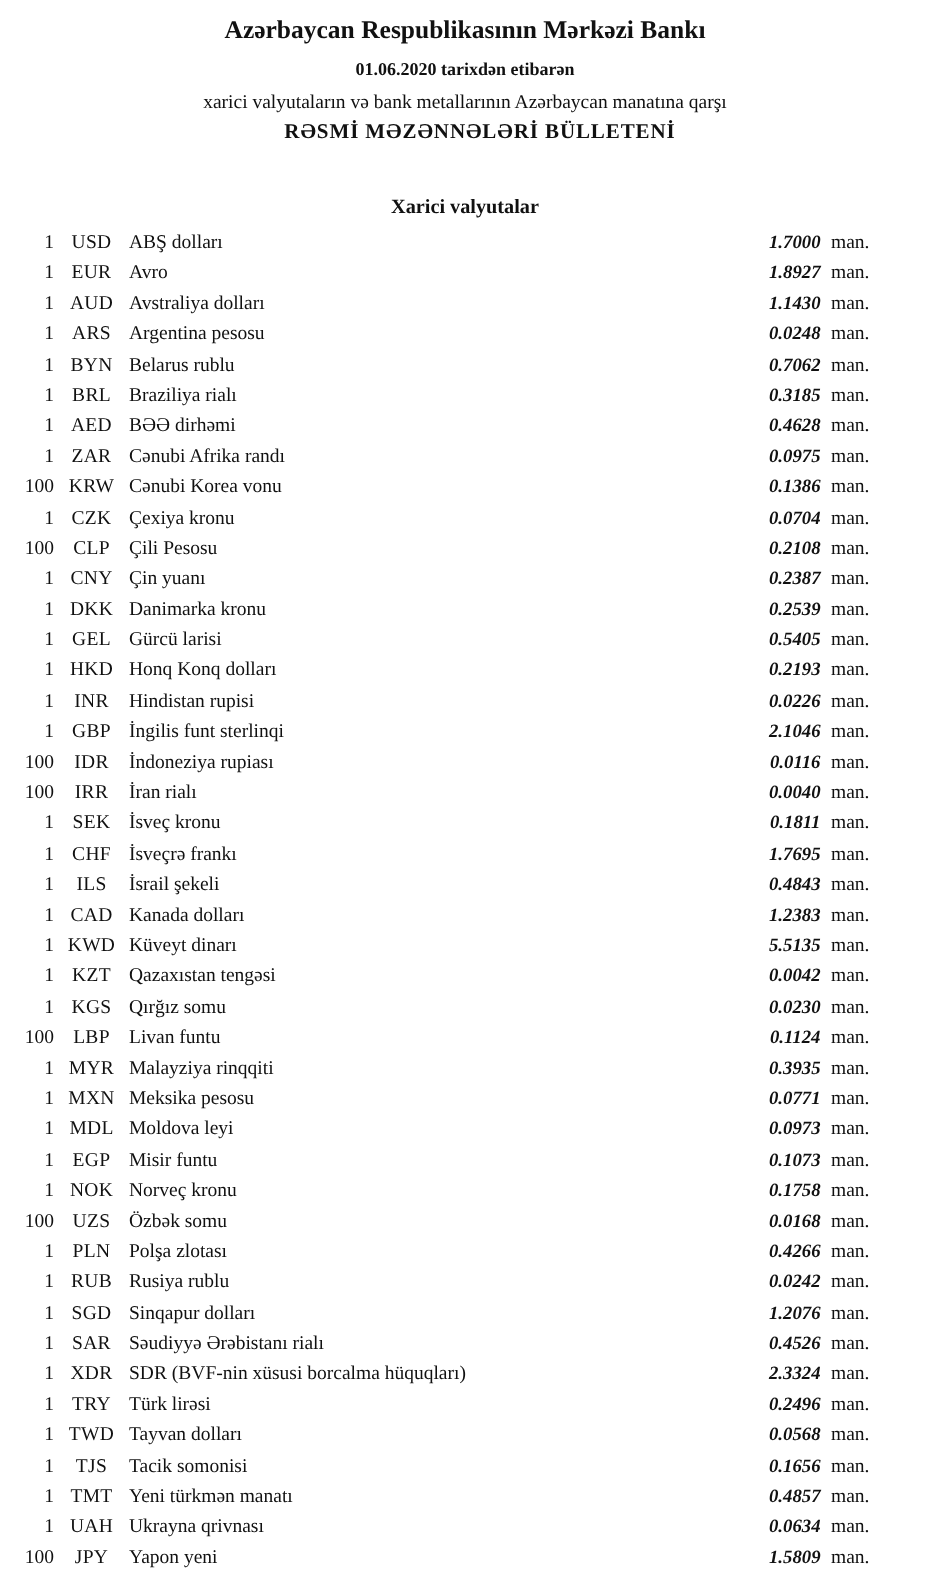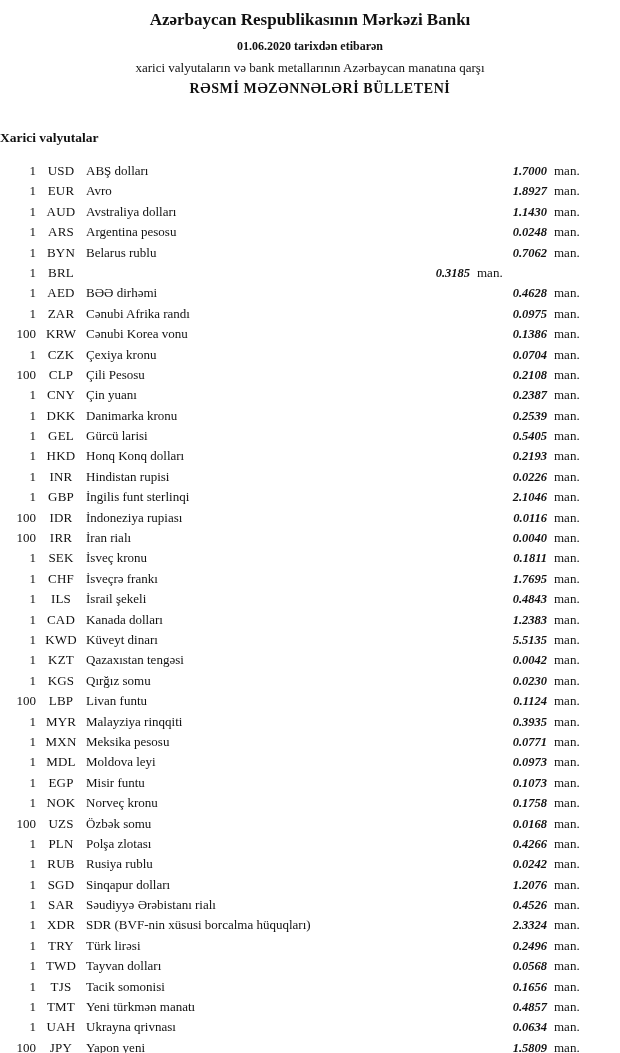--- a/index.html
+++ b/index.html
@@ -30,25 +30,25 @@
     margin-bottom: 5px;
   }
   .bulletin-title {
     font-size: 14px;
     font-weight: bold;
     letter-spacing: 0.6px;
     margin-bottom: 0;
     padding-left: 20px;
   }
   .section-title {
-    text-align: left;
+    text-align: center;
     font-size: 13.5px;
     font-weight: bold;
     margin-top: 33px;
-    margin-bottom: 15px;
+    margin-bottom: 5px;
   }
   .rates-table {
     padding: 0 30px 0 8px;
   }
   .row {
     display: grid;
     grid-template-columns: 28px 36px 1fr 70px 36px;
     column-gap: 7px;
     align-items: baseline;
     height: 20.4px;
@@ -112,20 +112,21 @@
       <span class="qty">1</span>
       <span class="code">BYN</span>
       <span class="name">Belarus rublu</span>
       <span class="rate">0.7062</span>
       <span class="unit">man.</span>
     </div>
 
     <div class="row">
       <span class="qty">1</span>
       <span class="code">BRL</span>
+      <span class="name">Braziliya rialı</span>
       <span class="rate">0.3185</span>
       <span class="unit">man.</span>
     </div>
 
     <div class="row">
       <span class="qty">1</span>
       <span class="code">AED</span>
       <span class="name">BƏƏ dirhəmi</span>
       <span class="rate">0.4628</span>
       <span class="unit">man.</span>

